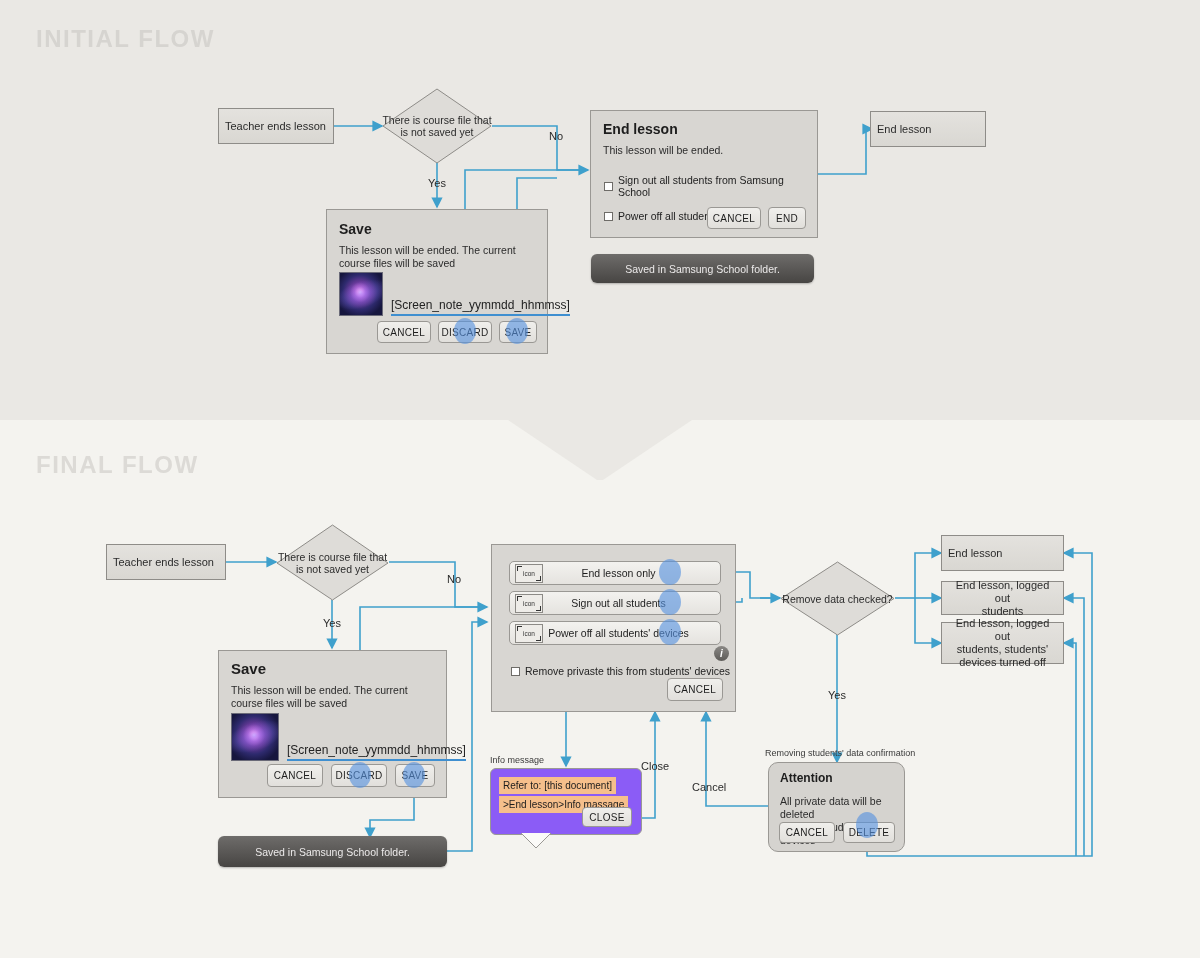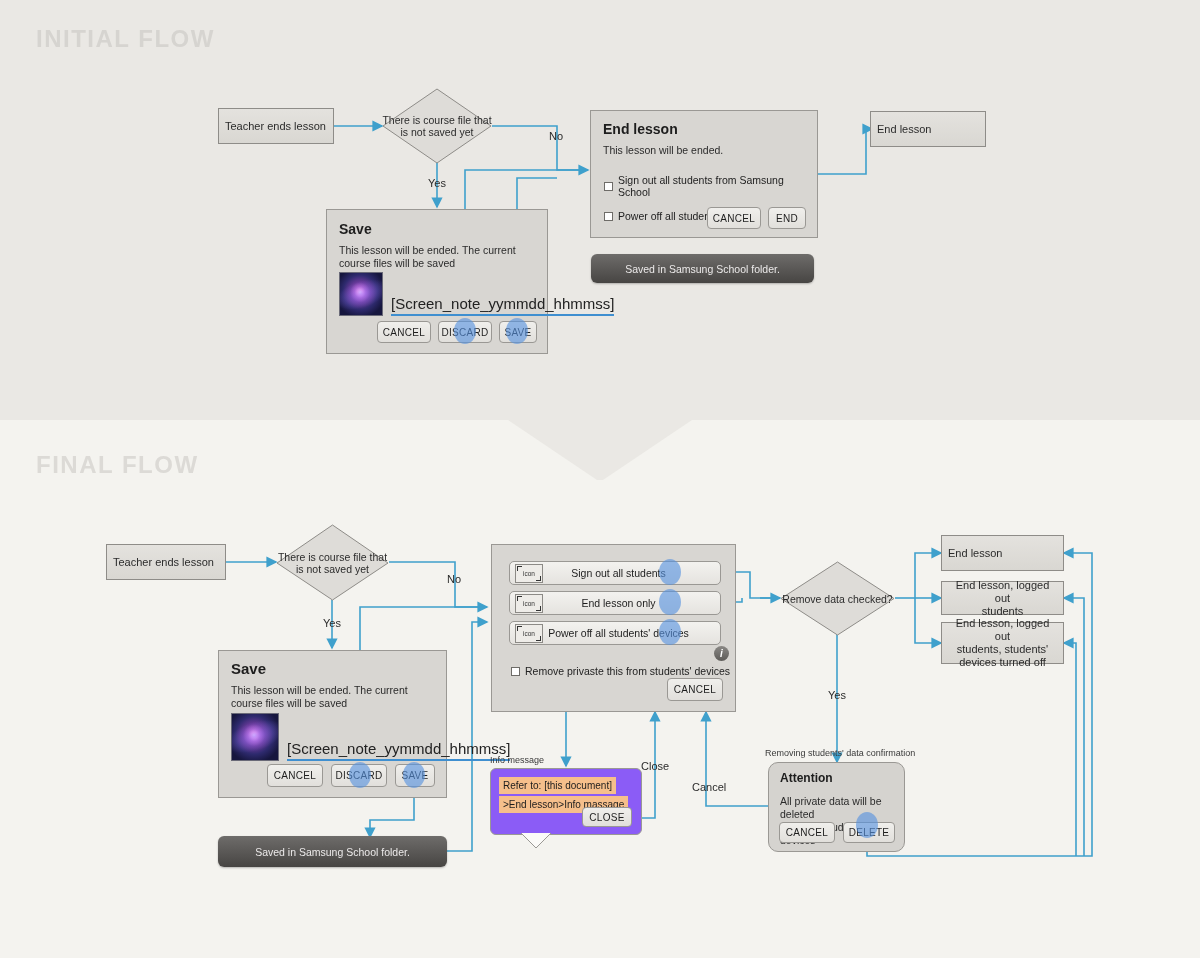--- a/index.html
+++ b/index.html
@@ -97,21 +97,21 @@
   .thumb:after{
     content:"";position:absolute;left:-15%;top:18%;width:130%;height:64%;
     border-radius:50%;
     background:radial-gradient(ellipse at 50% 50%, rgba(150,120,255,.55), rgba(40,30,90,0) 70%);
     transform:rotate(-18deg);
   }
   .filename-row{
     display:flex;align-items:flex-end;gap:8px;
   }
   .filename{
-    font-size:15px;color:#222;border-bottom:2px solid #3f8fd0;
+    font-size:12px;color:#222;border-bottom:2px solid #3f8fd0;
     padding-bottom:2px;flex:1;
   }
   .toast{
     position:absolute;box-sizing:border-box;
     background:linear-gradient(to bottom,#6e6c6a,#474543);
     border-radius:6px;
     color:#eceaea;font-size:10.5px;
     display:flex;align-items:center;justify-content:center;
     box-shadow:0 1px 2px rgba(0,0,0,.25);
   }
@@ -324,25 +324,25 @@
 <div class="blob" style="left:403px;top:762px;"></div>
 
 <div class="toast" style="left:218px;top:836px;width:229px;height:31px;">
   <span>Saved in Samsung School folder.</span>
 </div>
 
 <div class="dialog" style="left:491px;top:544px;width:245px;height:168px;">
   <div style="position:absolute;left:17px;top:16px;width:212px;display:flex;flex-direction:column;gap:6px;">
     <div class="option-row">
       <span class="icon-ph">icon</span>
-      <span class="opt-label">Sign out all students</span>
+      <span class="opt-label">End lesson only</span>
     </div>
     <div class="option-row">
       <span class="icon-ph">icon</span>
-      <span class="opt-label">End lesson only</span>
+      <span class="opt-label">Sign out all students</span>
     </div>
     <div class="option-row">
       <span class="icon-ph">icon</span>
       <span class="opt-label">Power off all students' devices</span>
     </div>
   </div>
   <div class="checkrow" style="position:absolute;left:19px;top:120px;">
     <span class="chk"></span>
     <span>Remove privaste this from students' devices</span>
   </div>

